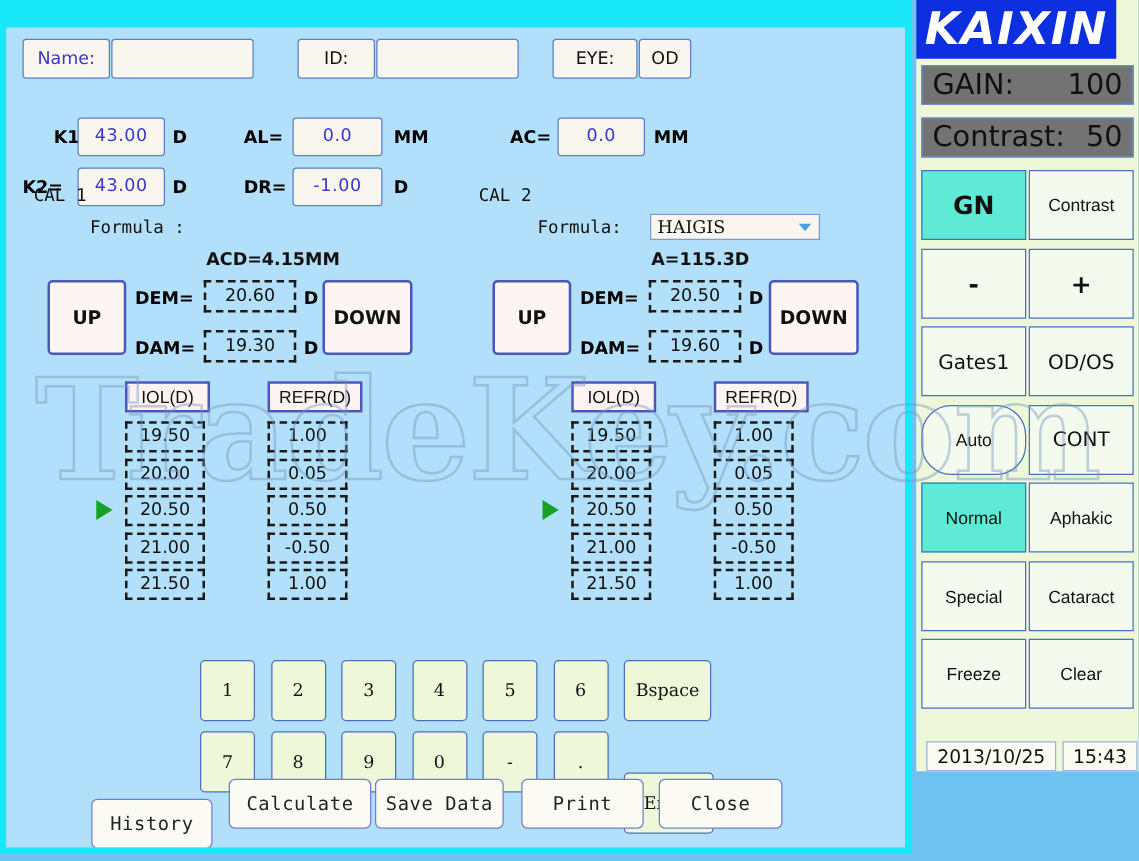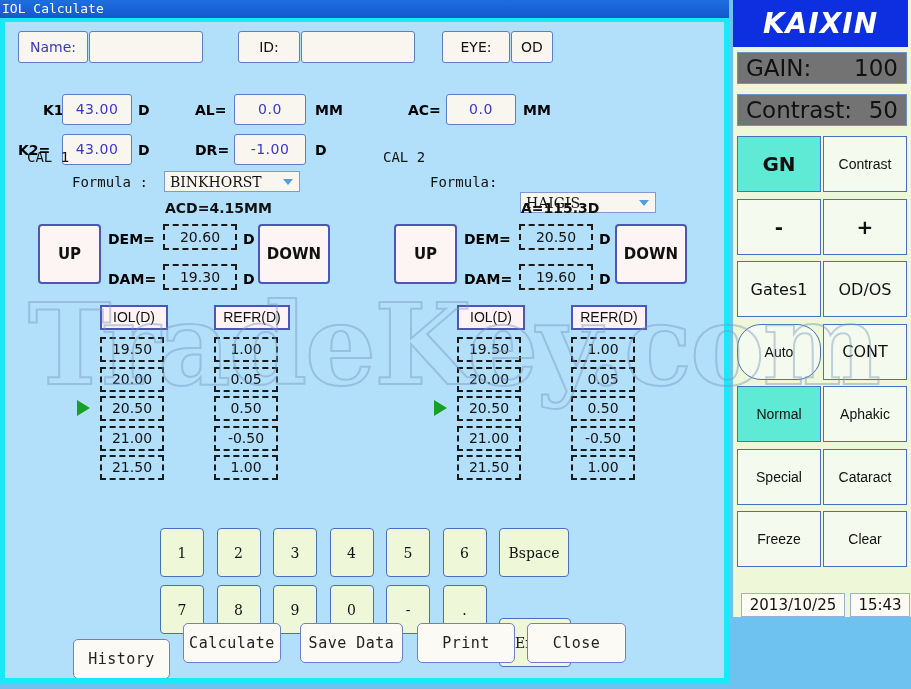--- a/index.html
+++ b/index.html
@@ -167,27 +167,27 @@
 
   
   #sidepanel {
     position: absolute;
     left: 733px; top: 0;
     width: 178px; height: 617px;
     background: #eef7d8;
   }
   #brand {
     position: absolute; left: 0; top: 0;
-    width: 175px; height: 47px;
+    width: 160px; height: 47px;
     background: #0d2fe0;
     color: #fff;
     font-family: "DejaVu Sans", sans-serif;
     font-style: italic;
     font-weight: bold;
-    font-size: 28px;
+    font-size: 36px;
     letter-spacing: 1px;
     display: flex; align-items: center; justify-content: center;
   }
   .valrow {
     background: #737373;
     border: 1px solid #6f8fd0;
     box-sizing: border-box;
     display: flex; align-items: center;
     justify-content: space-between;
     padding: 0 8px;
@@ -237,23 +237,20 @@
     white-space: nowrap;
   }
 </style>
 </head>
 <body>
 
 <div id="root">
 
   <div id="window">
 
-    <div id="titlebar">
-      <span>IOL Calculate</span>
-    </div>
 
     <div id="client">
 
       <div class="labelbox abs" style="left:13px;top:9px;width:70px;height:32px;line-height:30px;color:#3a36c8;">Name:</div>
       <div class="fieldbox abs" style="left:84px;top:9px;width:114px;height:32px;line-height:30px;"></div>
 
       <div class="labelbox abs" style="left:233px;top:9px;width:62px;height:32px;line-height:30px;">ID:</div>
       <div class="fieldbox abs" style="left:296px;top:9px;width:114px;height:32px;line-height:30px;"></div>
 
       <div class="labelbox abs" style="left:437px;top:9px;width:68px;height:32px;line-height:30px;">EYE:</div>
@@ -275,24 +272,20 @@
       <div class="fieldbox abs" style="left:57px;top:112px;width:70px;height:31px;line-height:29px;">43.00</div>
       <div class="plainlabel abs" style="left:133px;top:120px;">D</div>
 
       <div class="plainlabel abs" style="left:190px;top:120px;">DR=</div>
       <div class="fieldbox abs" style="left:229px;top:112px;width:72px;height:31px;line-height:29px;">-1.00</div>
       <div class="plainlabel abs" style="left:310px;top:120px;">D</div>
 
       <div class="abs" style="left:22px;top:127px;font-family:'DejaVu Sans Mono',monospace;font-size:14px;color:#111;">CAL 1</div>
 
       <div class="abs" style="left:67px;top:152px;font-family:'DejaVu Sans Mono',monospace;font-size:14px;color:#111;">Formula :</div>
-      <div class="sel abs" style="left:159px;top:149px;width:136px;height:21px;">
-        <span>BINKHORST</span>
-        <span class="arrow"></span>
-      </div>
 
       <div class="abs" style="left:160px;top:178px;font-family:'DejaVu Sans',sans-serif;font-weight:bold;font-size:14px;color:#111;">ACD=4.15MM</div>
 
       <div class="btn abs" style="left:33px;top:202px;width:63px;height:60px;">UP</div>
       <div class="btn abs" style="left:253px;top:202px;width:72px;height:60px;">DOWN</div>
 
       <div class="plainlabel abs" style="left:103px;top:209px;">DEM=</div>
       <div class="dashcell abs" style="left:158px;top:202px;width:74px;height:26px;line-height:22px;">20.60</div>
       <div class="plainlabel abs" style="left:238px;top:209px;">D</div>
 
@@ -365,21 +358,21 @@
           <div class="keybtn abs" style="left: 268px; top: 563px; width: 44px; height: 49px;">9</div>
           <div class="keybtn abs" style="left: 324.5px; top: 563px; width: 44px; height: 49px;">0</div>
           <div class="keybtn abs" style="left: 381px; top: 563px; width: 44px; height: 49px;">-</div>
           <div class="keybtn abs" style="left: 437.5px; top: 563px; width: 44px; height: 49px;">.</div>
           <div class="keybtn abs" style="left: 494px; top: 506px; width: 70px; height: 49px;">Bspace</div>
           <div class="keybtn abs" style="left: 494px; top: 596px; width: 72px; height: 49px;">Enter</div>
         </div>
 
       <div id="actionbar">
           <div class="actbtn abs" style="left: 68px; top: 617px; width: 97px; height: 40px;">History</div>
-          <div class="actbtn abs" style="left: 178px; top: 601px; width: 98px; height: 40px;">Calculate</div>
+          <div class="actbtn abs" style="left: 178px; top: 601px; width: 114px; height: 40px;">Calculate</div>
           <div class="actbtn abs" style="left: 295px; top: 601px; width: 103px; height: 40px;">Save Data</div>
           <div class="actbtn abs" style="left: 412px; top: 601px; width: 98px; height: 40px;">Print</div>
           <div class="actbtn abs" style="left: 522px; top: 601px; width: 99px; height: 40px;">Close</div>
         </div>
 
     </div>
   </div>
 
   <div id="sidepanel">
     <div id="brand">KAIXIN</div>

